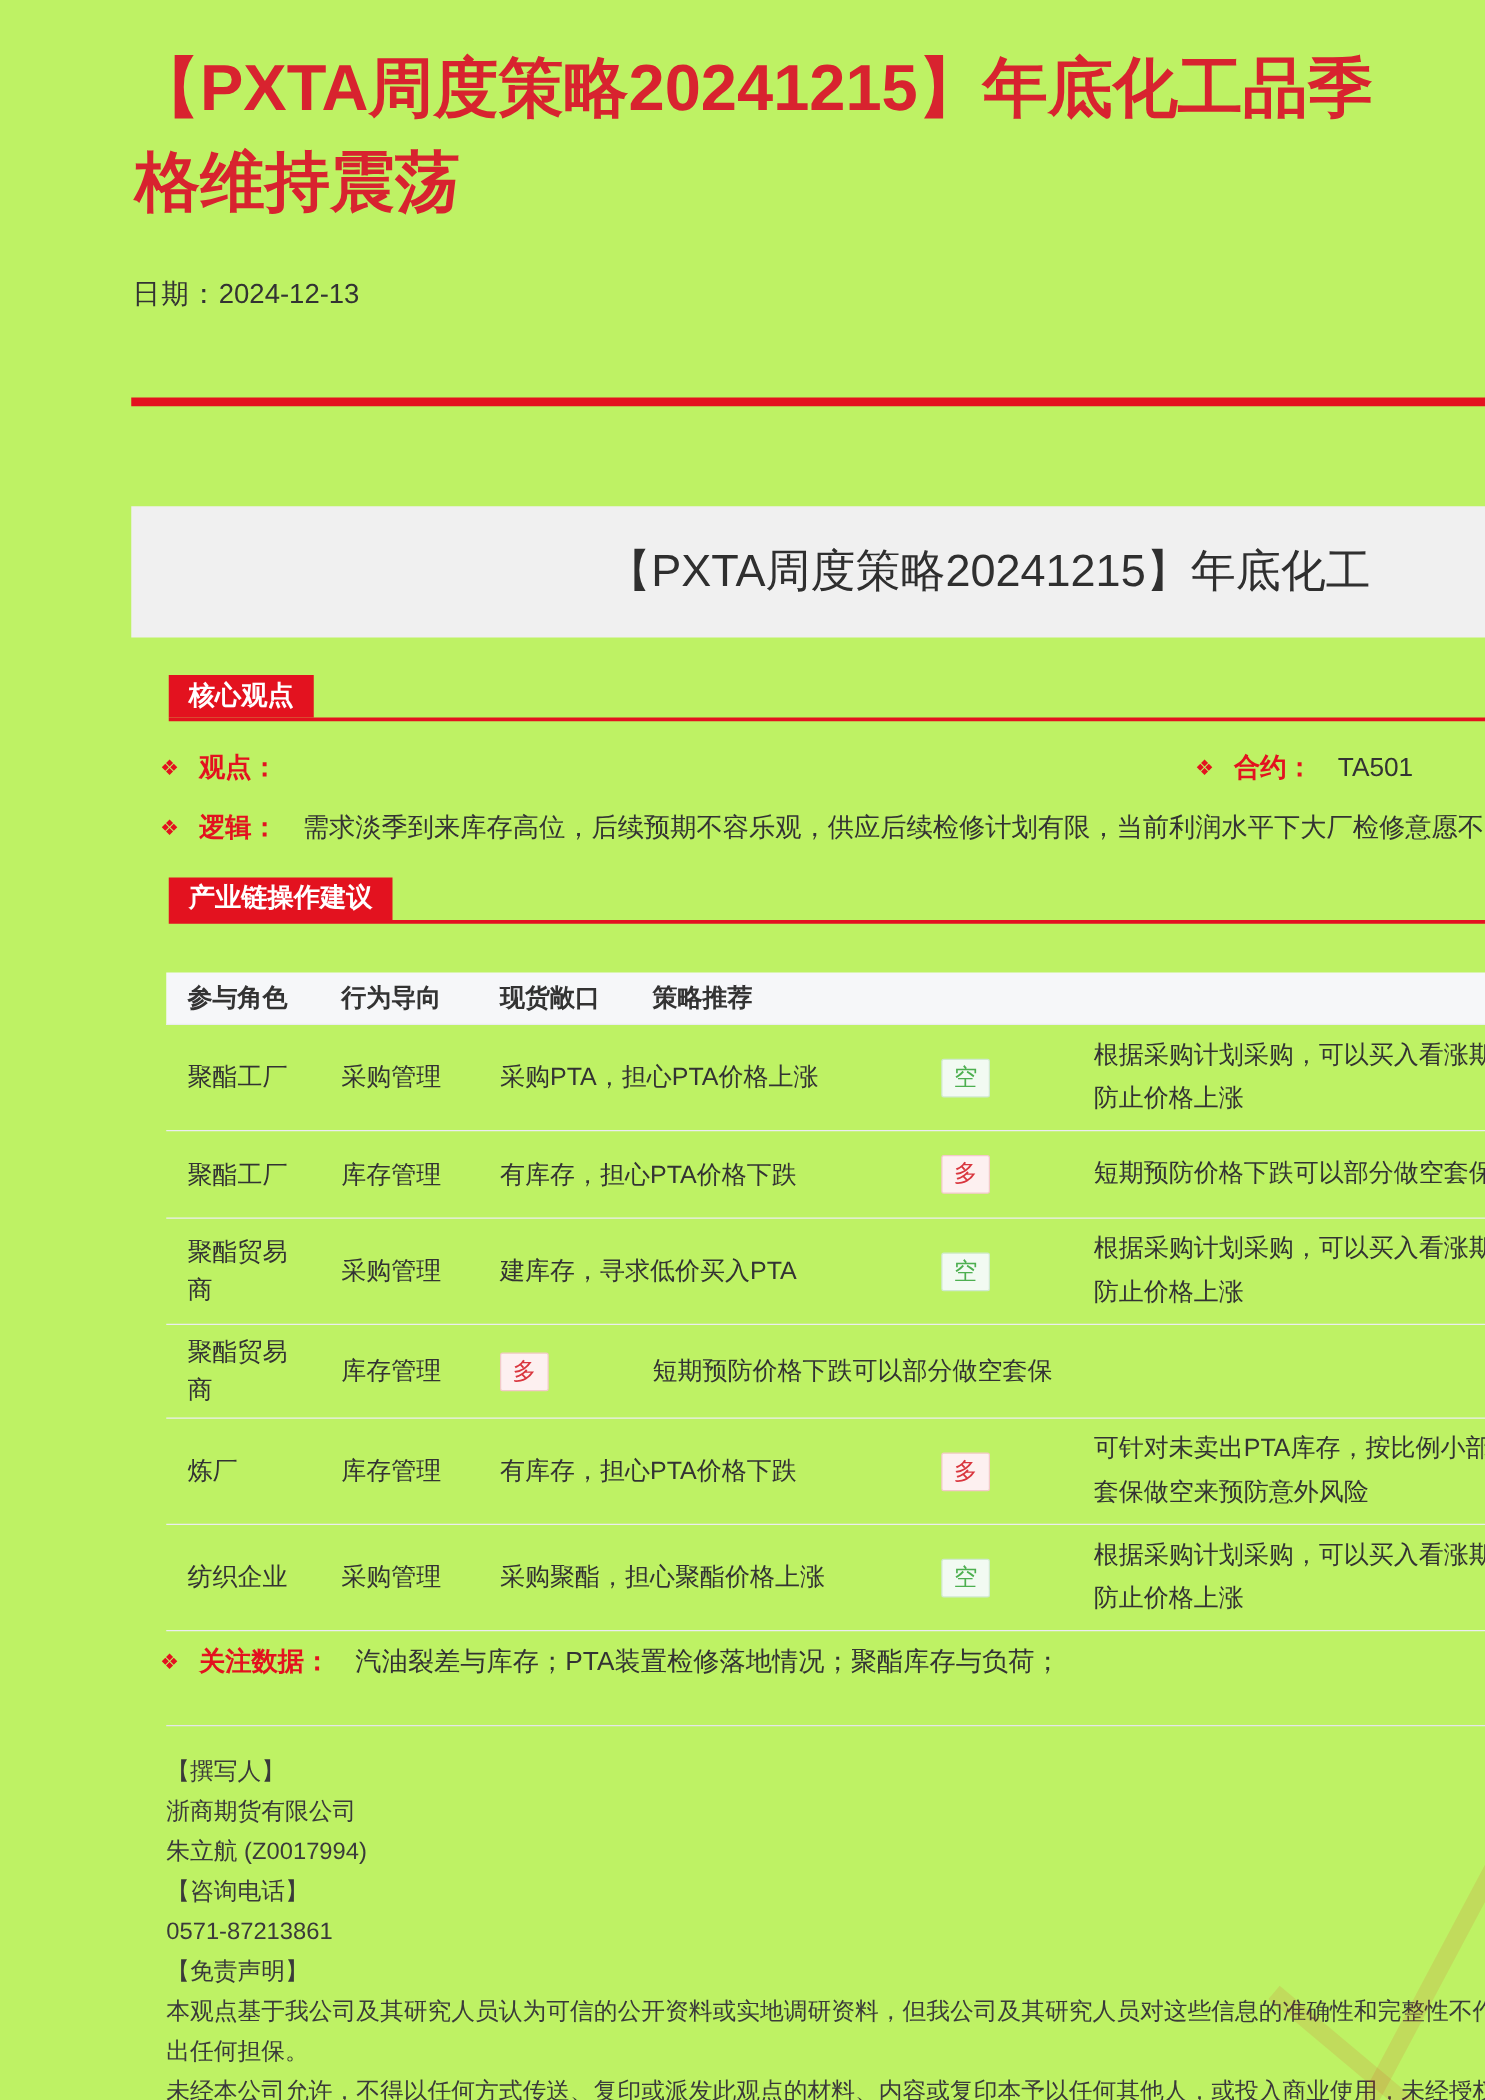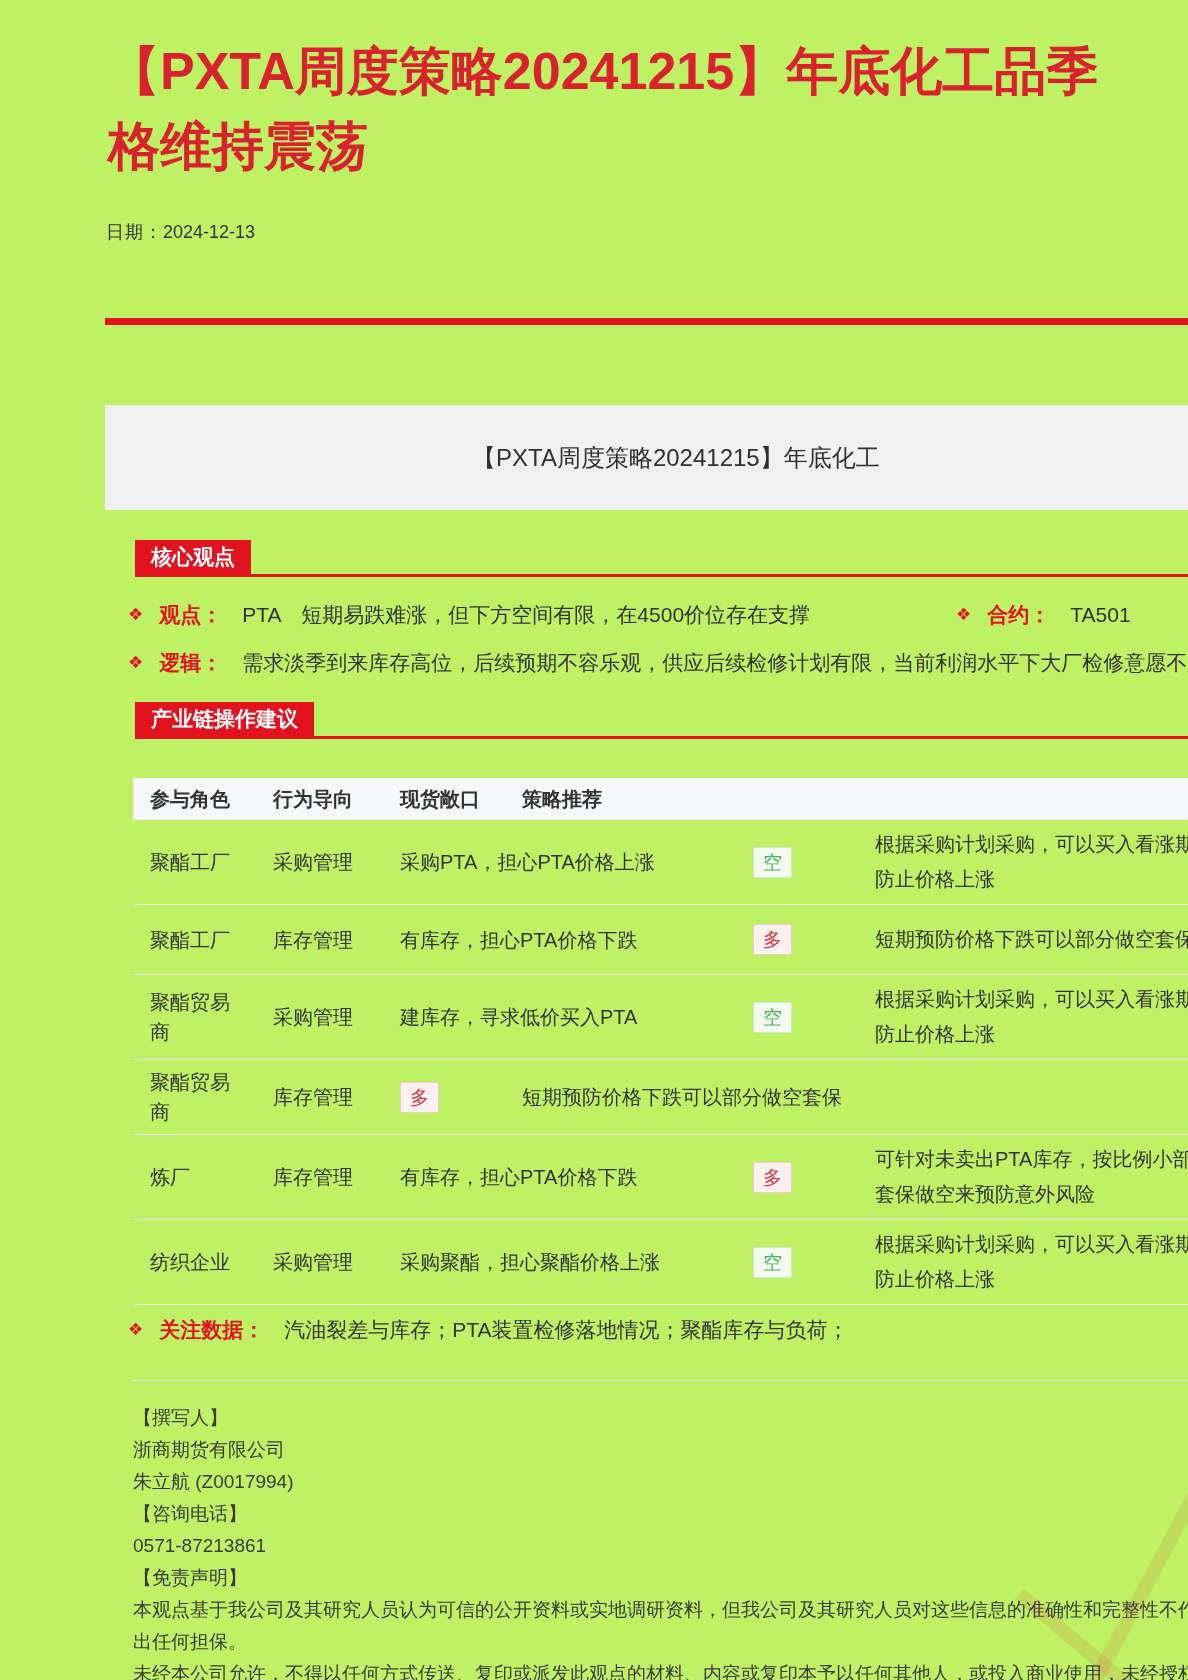--- a/index.html
+++ b/index.html
@@ -13,34 +13,34 @@
     color:#333333;
   }
   
   .title {
     position:absolute; top:34px; left:108px; width:1400px;
     font-size:52px; line-height:75px; font-weight:700; color:#d8232f;
   }
   .title .tline { display:block; white-space:nowrap; }
   .date-row {
     position:absolute; top:220px; left:106px;
-    font-size:18px; color:#333;
+    font-size:22px; color:#333;
   }
   .date-row .lbl { letter-spacing:1px; }
   .top-rule {
     position:absolute; top:318px; left:105px; width:1300px; height:7px;
     background:#e3121f;
   }
   .banner {
     position:absolute; top:405px; left:105px; width:1300px; height:105px;
     background:#f0f0f0; display:flex; align-items:center;
   }
   .banner .banner-text {
-    position:absolute; left:367px; white-space:nowrap;
-    font-size:24px; color:#2f2f2f;
+    position:absolute; left:380px; white-space:nowrap;
+    font-size:36px; color:#2f2f2f;
   }
   
   .section-head {
     position:absolute; left:135px; width:1270px;
     border-bottom:3px solid #e3121f;
   }
   .section-head.core  { top:540px; }
   .section-head.chain { top:702px; }
   .section-badge {
     display:inline-block; background:#e3121f; color:#ffffff;
@@ -115,21 +115,20 @@
     <span class="banner-text">【PXTA周度策略20241215】年底化工</span>
   </div>
 
   <div class="section-head core">
     <span class="section-badge">核心观点</span>
   </div>
 
   <div class="bullet-row viewpoint">
     <span class="diamond">❖</span>
     <span class="bullet-label">观点：</span>
-    <span class="bullet-text">PTA　短期易跌难涨，但下方空间有限，在4500价位存在支撑</span>
     <span class="contract-group">
       <span class="diamond">❖</span>
       <span class="bullet-label">合约：</span>
       <span class="bullet-text">TA501</span>
     </span>
   </div>
 
   <div class="bullet-row logic">
     <span class="diamond">❖</span>
     <span class="bullet-label">逻辑：</span>

